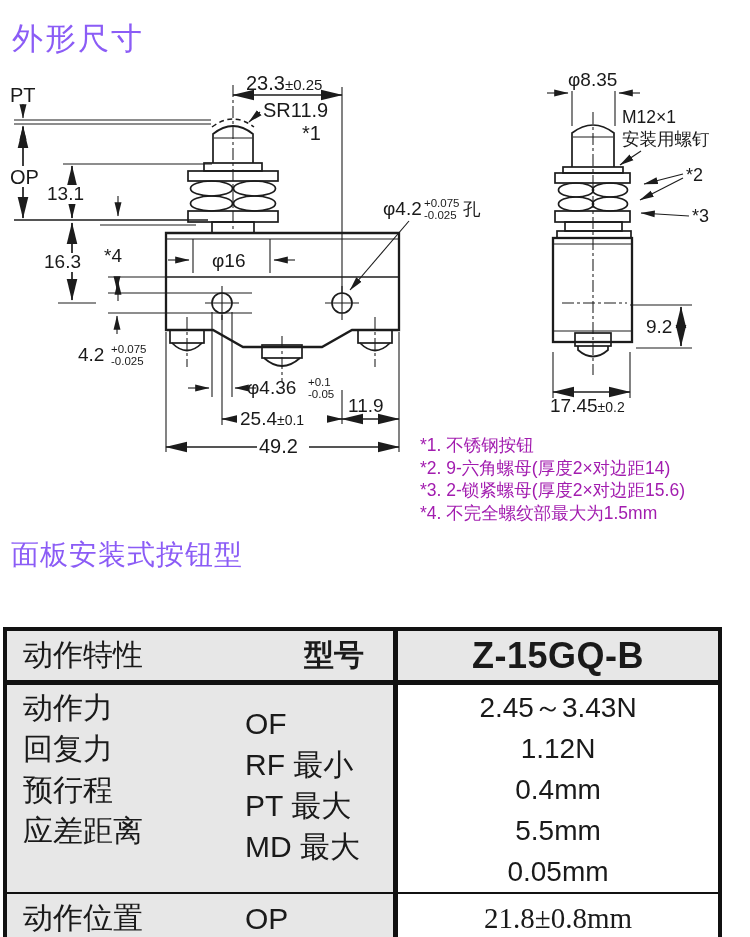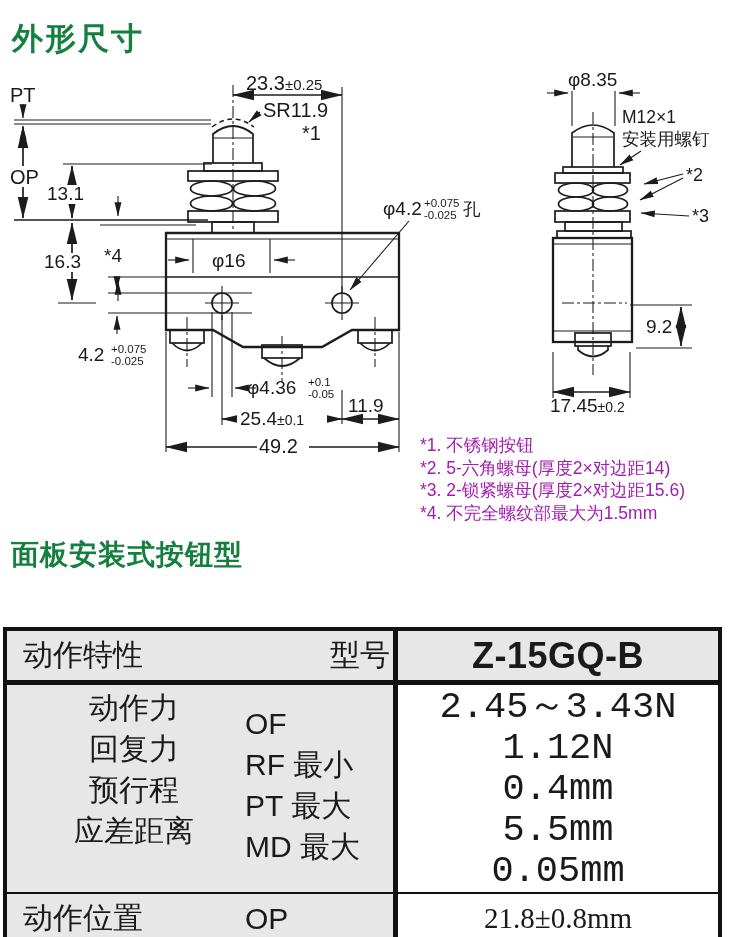--- a/index.html
+++ b/index.html
@@ -1,19 +1,19 @@
 <!DOCTYPE html>
 <html><head>
 <meta charset="utf-8">
 <style>
   html,body{margin:0;padding:0;background:#fff;}
   #app{position:relative;width:750px;height:937px;background:#ffffff;overflow:hidden;
        font-family:"Liberation Sans",sans-serif;color:#1a1a1a;}
   .abs{position:absolute;}
-  .sec-title{font-weight:700;color:#15803d;}
+  .sec-title{font-weight:400;color:#8b5cf6;}
   #dim-title{left:12px;top:18px;font-size:31px;letter-spacing:2px;}
   #panel-title{left:11px;top:536px;font-size:28px;letter-spacing:1px;}
   #drawing{left:0;top:60px;}
   
   .s  {stroke:#1c1c1c;fill:none;stroke-width:1.7;}
   .s2 {stroke:#1c1c1c;fill:none;stroke-width:2.3;}
   .sthin{stroke:#1c1c1c;fill:none;stroke-width:1.1;}
   .cl {stroke:#1c1c1c;fill:none;stroke-width:1.05;stroke-dasharray:12 3 3 3;}
   .dash{stroke:#1c1c1c;fill:none;stroke-width:1.5;stroke-dasharray:5 3.5;}
   .wbg{fill:#ffffff;stroke:none;}
@@ -23,31 +23,31 @@
   
   #notes{left:420px;top:434px;font-size:17.5px;line-height:22.5px;color:#a21caf;}
   
   #spec{left:3px;top:627px;width:711px;border:4px solid #111;}
   .trow{display:grid;grid-template-columns:391px 1fr;}
   .cell-l{background:#e7e7e7;border-right:5px solid #111;}
   .cell-r{background:#ffffff;}
   .thead{height:49px;border-bottom:5px solid #111;}
   .thead .cell-l{display:flex;align-items:center;font-size:30px;}
   .thead .char{padding-left:16px;}
-  .thead .model{margin-left:auto;padding-right:3px;}
+  .thead .model{margin-left:auto;padding-right:29px;font-weight:bold;}
   .thead .cell-r{display:flex;align-items:center;justify-content:center;
                  background:#e7e7e7;font-size:36px;font-weight:600;letter-spacing:.5px;}
   .tbody{height:206px;border-bottom:3px solid #111;}
   .tbody .cell-l{padding-top:2px;}
   .spec-line{display:flex;height:41px;line-height:41px;font-size:30px;}
-  .spec-line .zh{padding-left:16px;flex:0 0 222px;text-align:center;}
+  .spec-line .zh{padding-left:16px;flex:0 0 222px;}
   .spec-line .code{white-space:nowrap;margin-top:16px;}
   .tbody .cell-r{padding-top:2px;}
   .val-line{height:41px;line-height:41px;text-align:center;
-            font-family:Liberation Mono, monospace;font-size:37px;}
+            font-family:Liberation Sans, sans-serif;font-size:28px;}
   .tfoot{height:49px;}
   .tfoot .cell-l{display:flex;align-items:center;font-size:30px;}
   .tfoot .zh{padding-left:16px;flex:0 0 222px;}
   .tfoot .cell-r{display:flex;align-items:center;justify-content:center;
                  font-family:Liberation Serif, serif;font-size:29px;}
 </style>
 </head>
 <body>
 
 <div id="app">
@@ -220,21 +220,21 @@
 
       <line class="sthin" x1="553" y1="292" x2="553" y2="338"></line>
       <line class="sthin" x1="630" y1="292" x2="630" y2="338"></line>
       <line class="s" x1="553" y1="332" x2="630" y2="332" marker-start="url(#a)" marker-end="url(#a)"></line>
       <text x="550" y="352"><tspan class="d19">17.45</tspan><tspan class="d14">±0.2</tspan></text>
     </g>
   </svg>
 
   <div class="abs" id="notes">
     <div>*1. 不锈钢按钮</div>
-    <div>*2. 5-六角螺母(厚度2×对边距14)</div>
+    <div>*2. 9-六角螺母(厚度2×对边距14)</div>
     <div>*3. 2-锁紧螺母(厚度2×对边距15.6)</div>
     <div>*4. 不完全螺纹部最大为1.5mm</div>
   </div>
 
   <div class="abs sec-title" id="panel-title">面板安装式按钮型</div>
 
   <div class="abs" id="spec">
     <div class="trow thead">
       <div class="cell-l">
         <span class="char">动作特性</span>

